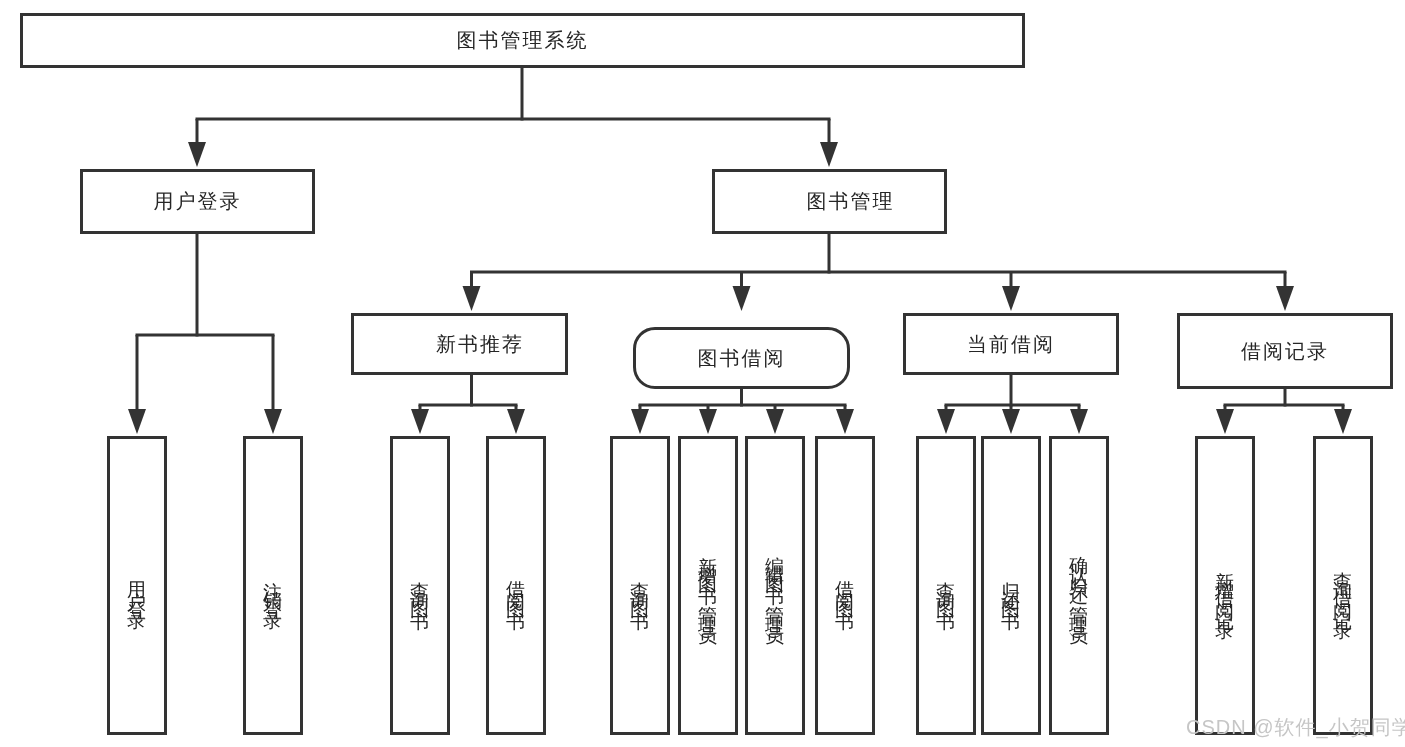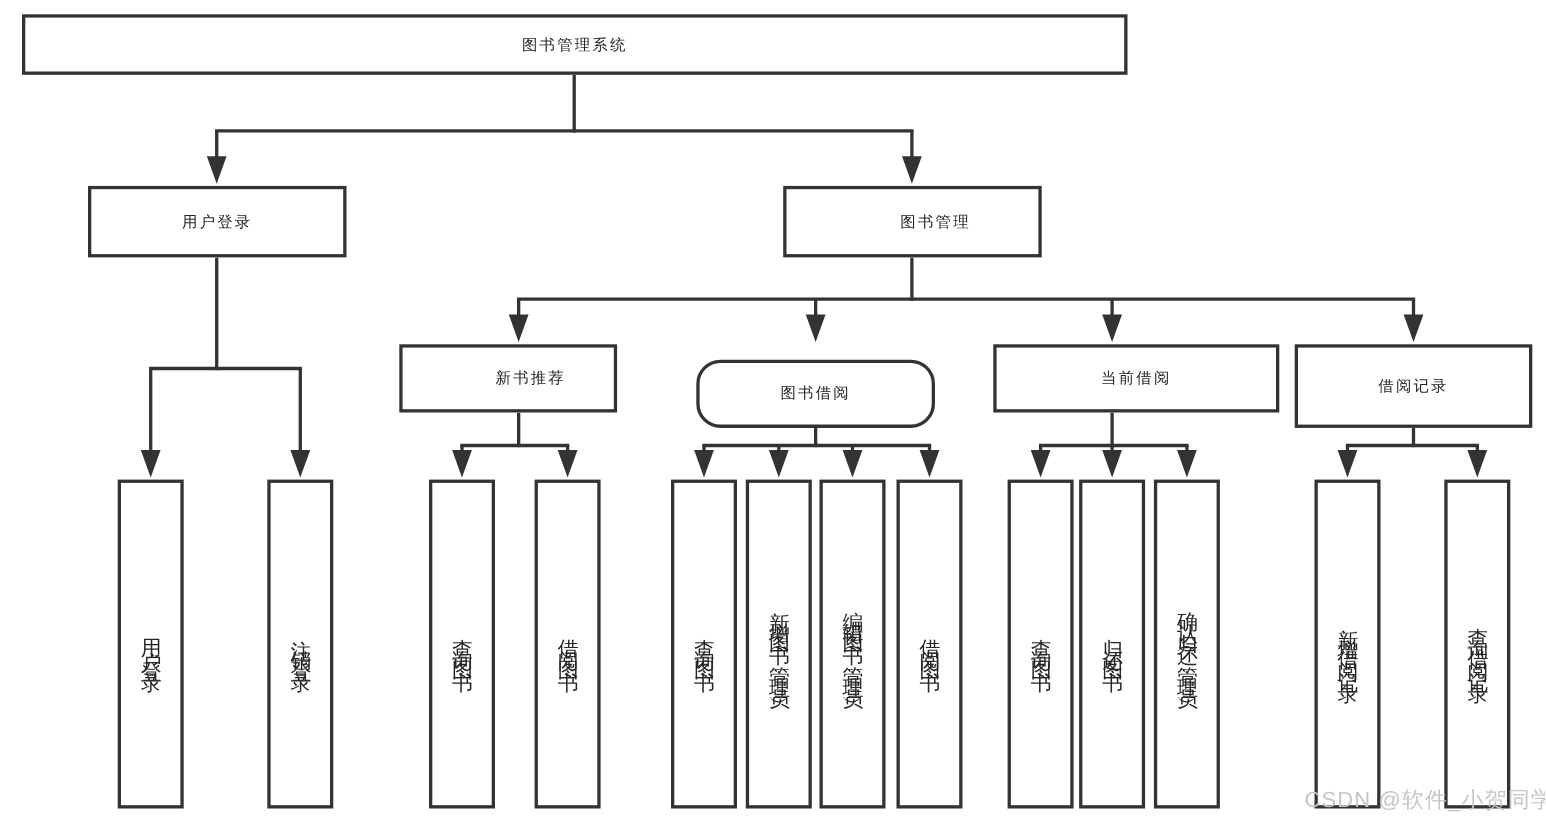--- a/index.html
+++ b/index.html
@@ -14,21 +14,21 @@
     font-family:"Liberation Sans","DejaVu Sans",sans-serif;color:var(--text);
     overflow:hidden;
   }
   .connectors{position:absolute;left:0;top:0;width:1405px;height:747px;}
   .connectors line{stroke:var(--line);stroke-width:3;}
   .connectors polygon{fill:var(--line);}
   .box{
     position:absolute;box-sizing:border-box;border:3px solid var(--line);
     background:var(--background);display:flex;align-items:center;justify-content:center;
   }
-  .hlabel{font-size:14px;letter-spacing:2px;white-space:nowrap;}
+  .hlabel{font-size:20px;letter-spacing:2px;white-space:nowrap;}
   .vlabel{
     writing-mode:vertical-rl;text-orientation:mixed;
     font-size:19px;line-height:1;letter-spacing:10px;white-space:nowrap;
   }
   .watermark{
     position:absolute;left:1186px;top:714px;font-size:20px;letter-spacing:1px;
     color:var(--watermark);white-space:nowrap;z-index:5;
   }
 </style>
 </head>
@@ -116,27 +116,27 @@
     <span class="hlabel">图书管理系统</span>
   </div>
 
   <div class="box" style="left:80px;top:169px;width:235px;height:65px;">
     <span class="hlabel">用户登录</span>
   </div>
   <div class="box" style="left:712px;top:169px;width:235px;height:65px;padding-left:42px;">
     <span class="hlabel">图书管理</span>
   </div>
 
-  <div class="box" style="left:363px;top:313px;width:198px;height:62px;padding-left:41px;">
+  <div class="box" style="left:351px;top:313px;width:217px;height:62px;padding-left:41px;">
     <span class="hlabel">新书推荐</span>
   </div>
   <div class="box" style="left:633px;top:327px;width:217px;height:62px;border-radius:22px;">
     <span class="hlabel">图书借阅</span>
   </div>
-  <div class="box" style="left:903px;top:313px;width:260px;height:62px;">
+  <div class="box" style="left:903px;top:313px;width:216px;height:62px;">
     <span class="hlabel">当前借阅</span>
   </div>
   <div class="box" style="left:1177px;top:313px;width:216px;height:76px;">
     <span class="hlabel">借阅记录</span>
   </div>
 
   <div class="box" style="left:107px;top:436px;width:60px;height:299px;">
     <span class="vlabel">用户登录</span>
   </div>
   <div class="box" style="left:243px;top:436px;width:60px;height:299px;">

